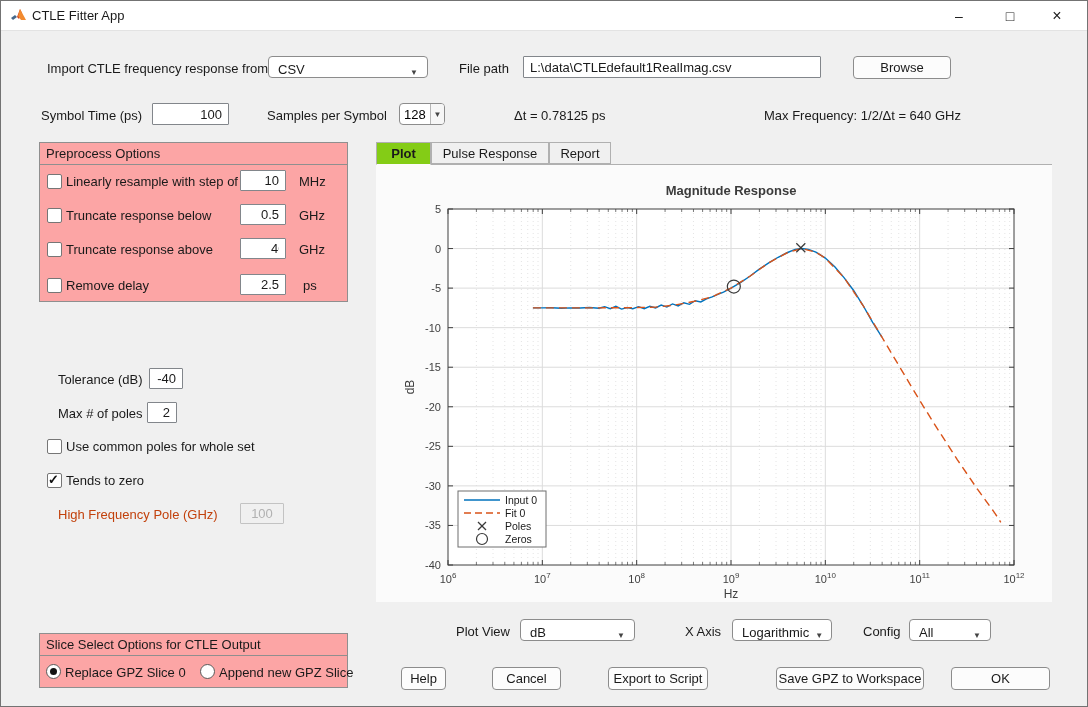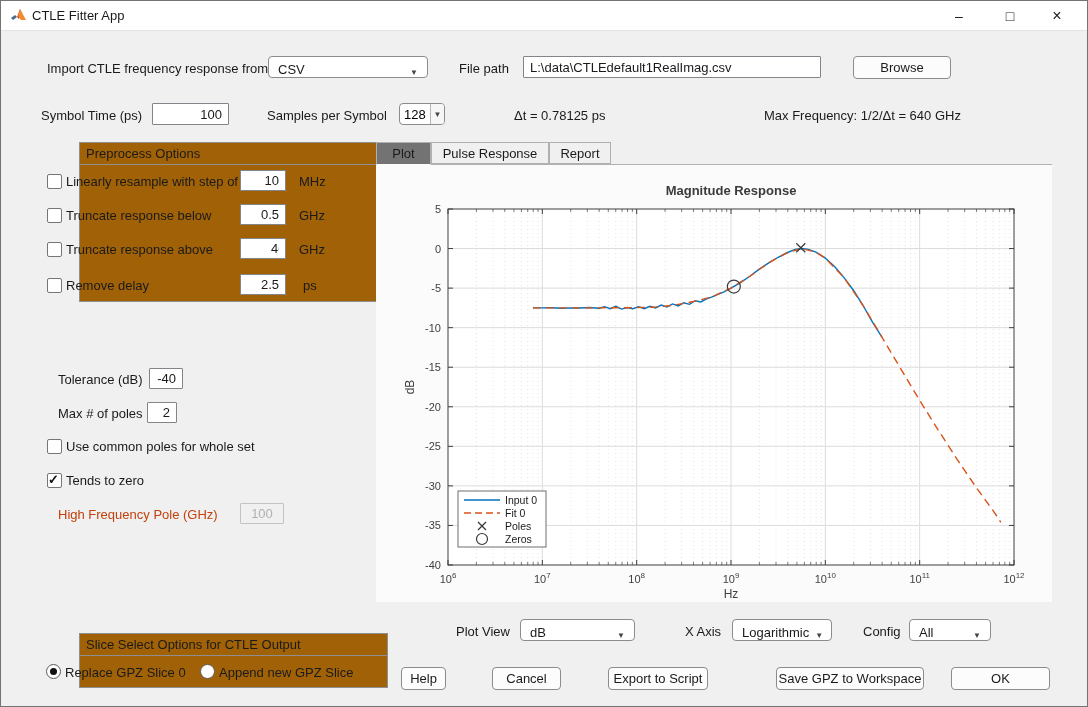--- a/index.html
+++ b/index.html
@@ -12,29 +12,29 @@
   .lbl.dis{color:#c2410c;}
   .inp{position:absolute;background:#fff;border:1px solid #82868b;font-size:13px;height:22px;box-sizing:border-box;padding:0 6px;font-family:"Liberation Sans",sans-serif;color:#1a1a1a;border-radius:1px;}
   .inp.num{text-align:right;}
   .inp.dis{background:#f0f0f0;border-color:#c3c3c3;color:#b1b1b1;}
   .dd{position:absolute;background:#fff;border:1px solid #8c8c8c;border-radius:4px;font-size:13px;display:flex;align-items:flex-end;padding:0 9px;height:22px;box-sizing:border-box;color:#1a1a1a;}
   .dd .arrow{margin-left:auto;font-size:8px;color:#444;padding-left:6px;}
   .combo{position:absolute;height:22px;box-sizing:border-box;border:1px solid #8c8c8c;border-radius:4px;background:#fff;display:flex;}
   .combo .cval{flex:1;font-size:13px;display:flex;align-items:center;padding:0 4px;}
   .combo .cbtn{width:17px;border-left:1px solid #b5b5b5;background:#f6f6f6;display:flex;align-items:center;justify-content:center;font-size:8px;color:#444;border-radius:0 3px 3px 0;}
   .btn{position:absolute;background:#fcfcfc;border:1px solid #8c8c8c;border-radius:4px;font-size:13px;display:flex;align-items:center;justify-content:center;height:23px;box-sizing:border-box;color:#1a1a1a;font-family:"Liberation Sans",sans-serif;}
-  .panel{position:absolute;border:1px solid #8f8f8f;background:#a16207;box-sizing:border-box;margin-left:40px;}
+  .panel{position:absolute;border:1px solid #8f8f8f;background:#fca5a5;box-sizing:border-box;}
   .ptitle{height:21px;line-height:21px;padding-left:6px;border-bottom:1px solid #8f8f8f;font-size:13px;color:#1a1a1a;}
   .checkbox{position:absolute;width:13px;height:13px;background:#fff;border:1px solid #767676;border-radius:2px;box-sizing:content-box;}
   .checkbox.on::after{content:"\2713";position:absolute;left:0px;top:-2px;font-size:13px;font-weight:bold;color:#111;}
   .radio{position:absolute;width:13px;height:13px;border:1px solid #5a5a5a;border-radius:50%;background:#fff;}
   .radio.on::after{content:"";position:absolute;left:3px;top:3px;width:7px;height:7px;border-radius:50%;background:#111;}
   .tabstrip{position:absolute;left:375px;top:141px;width:676px;height:23px;border-bottom:1px solid #b0b0b0;box-sizing:border-box;}
   .tab{position:absolute;top:0;height:22px;border:1px solid #b0b0b0;box-sizing:border-box;background:#f0f0f0;font-size:13px;display:flex;align-items:center;justify-content:center;color:#1a1a1a;}
-  .tab.on{background:#737373;height:23px;border-bottom:1px solid #fbfbfb;}
+  .tab.on{background:#84cc16;height:23px;border-bottom:1px solid #fbfbfb;font-weight:bold;}
   .tabcontent{position:absolute;left:375px;top:164px;width:676px;height:437px;background:#fbfbfb;}
 </style>
 </head>
 <body>
 
 <div class="window">
 
   <div class="titlebar">
     <svg class="appicon" viewBox="0 0 17 17">
       <polygon points="1,11 5,8 7,10 3,13" fill="#46688b"></polygon>

